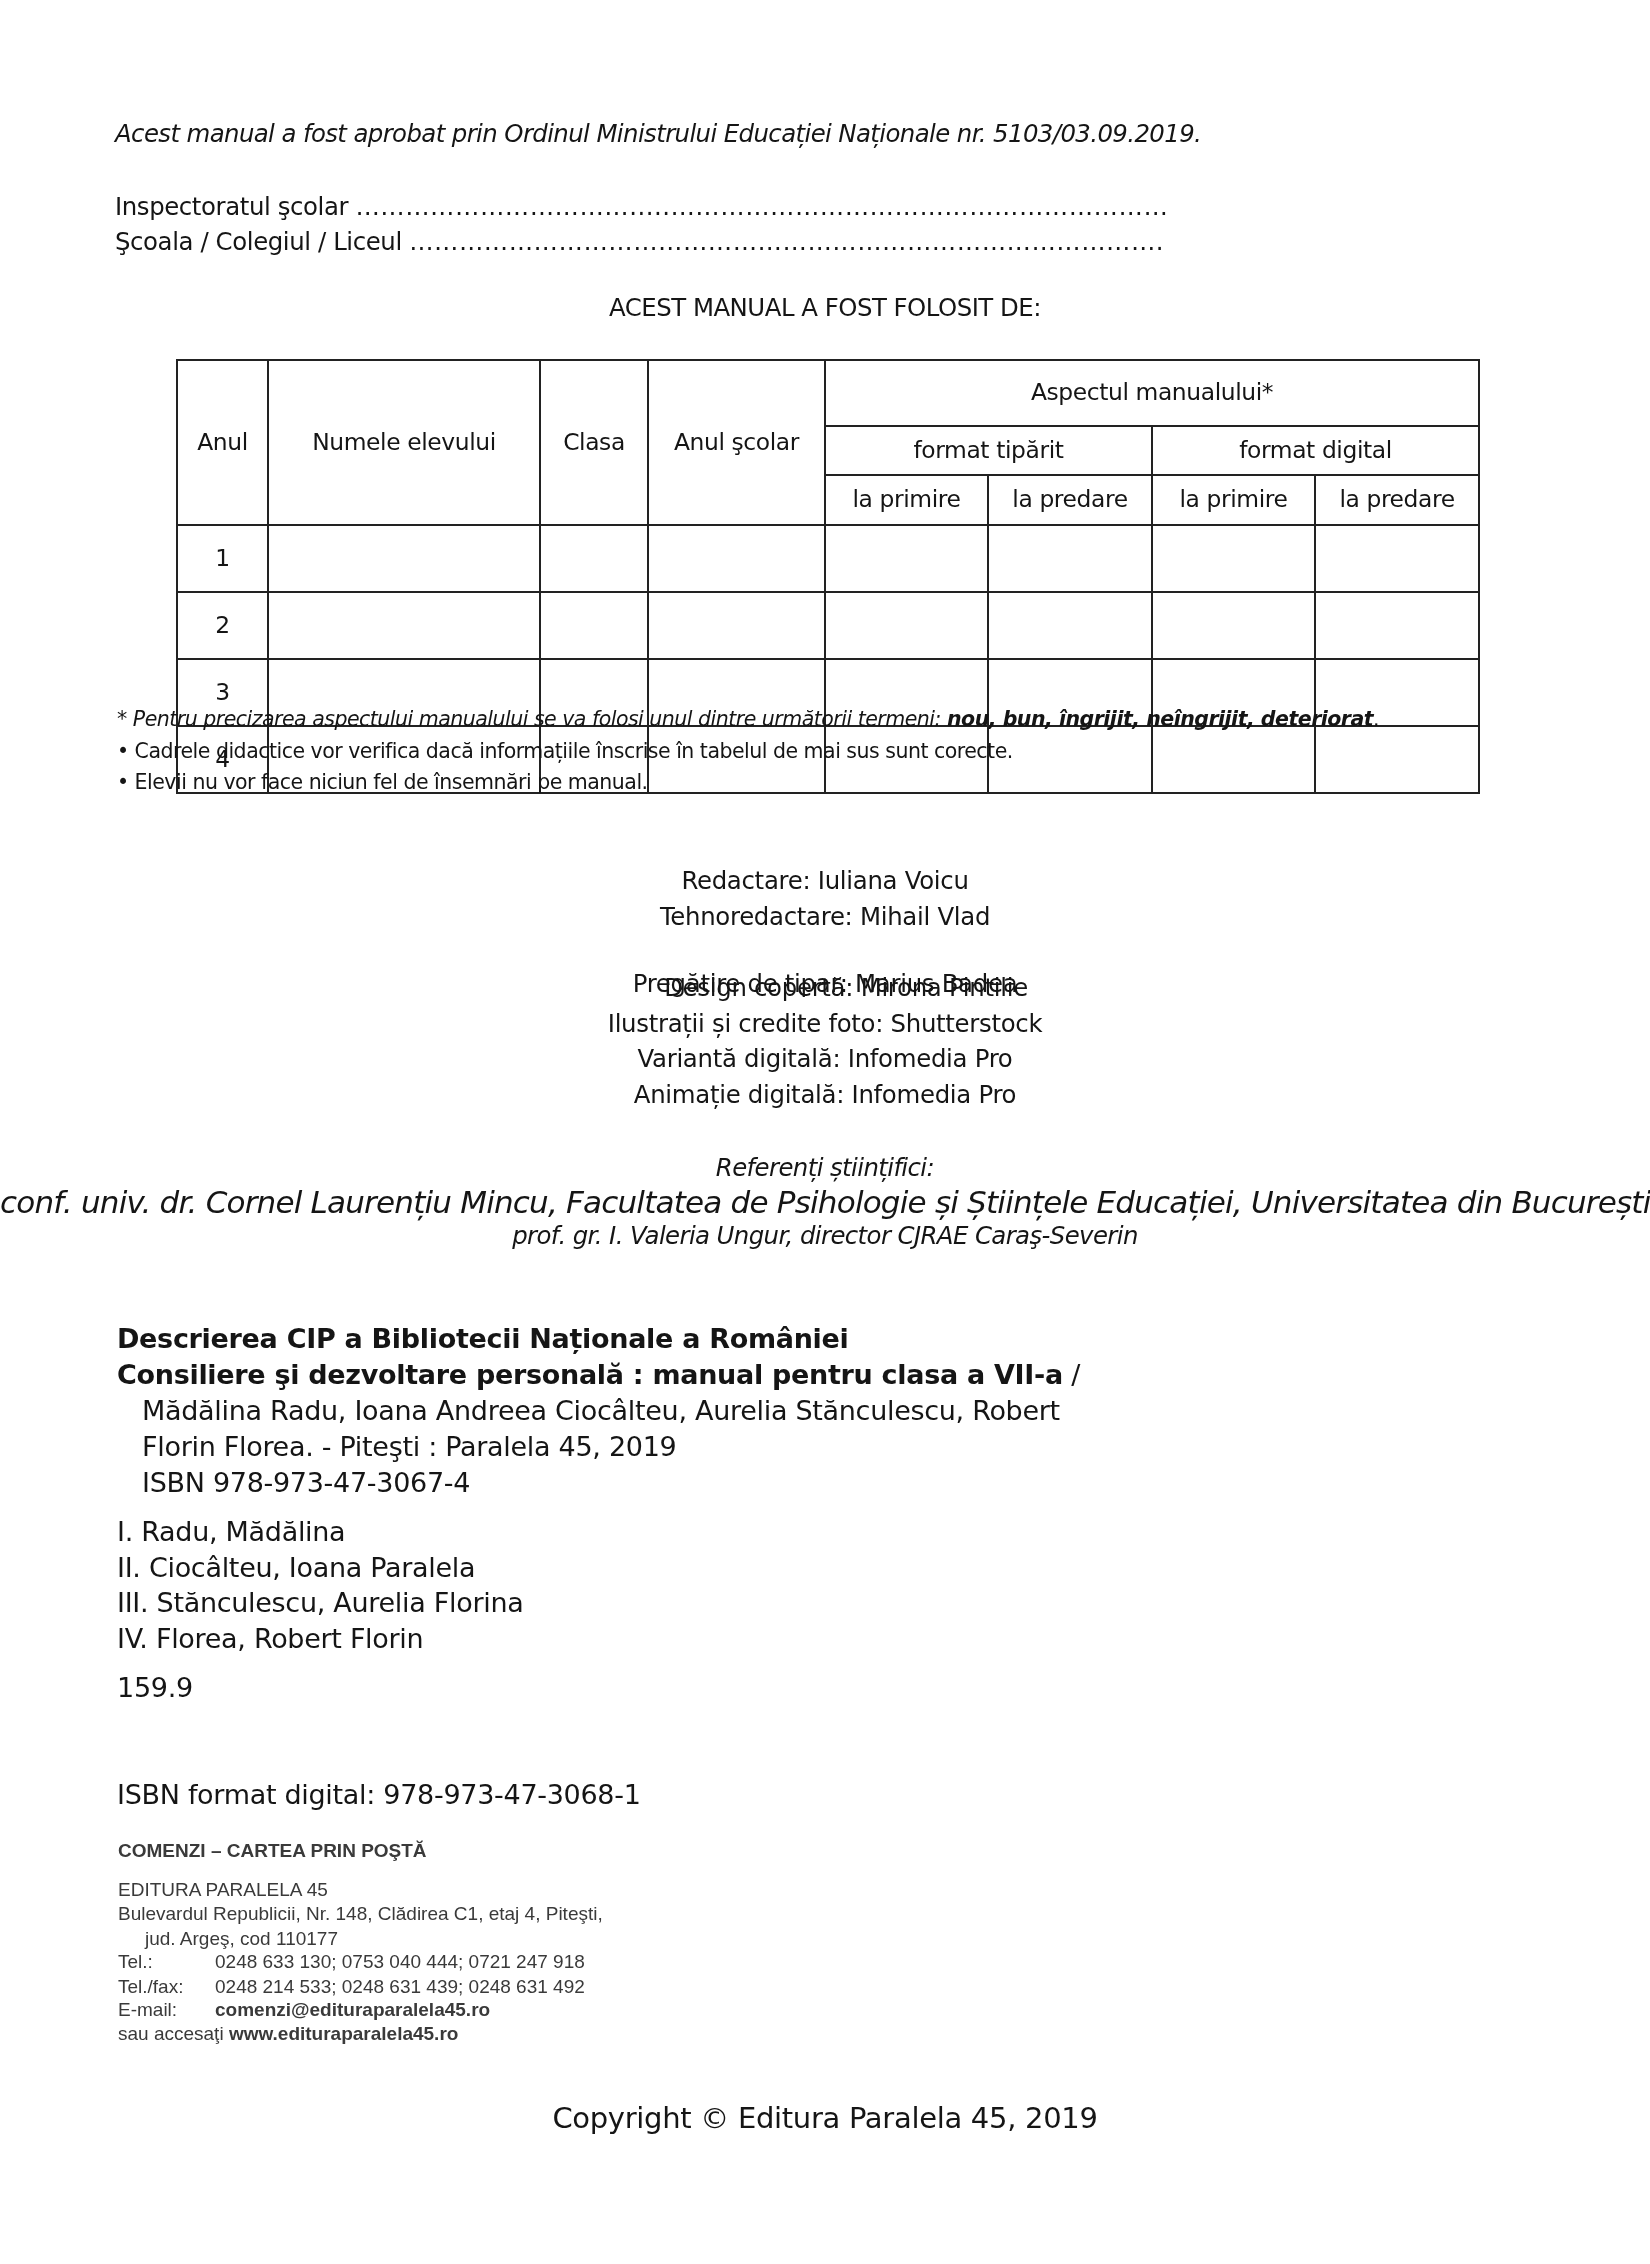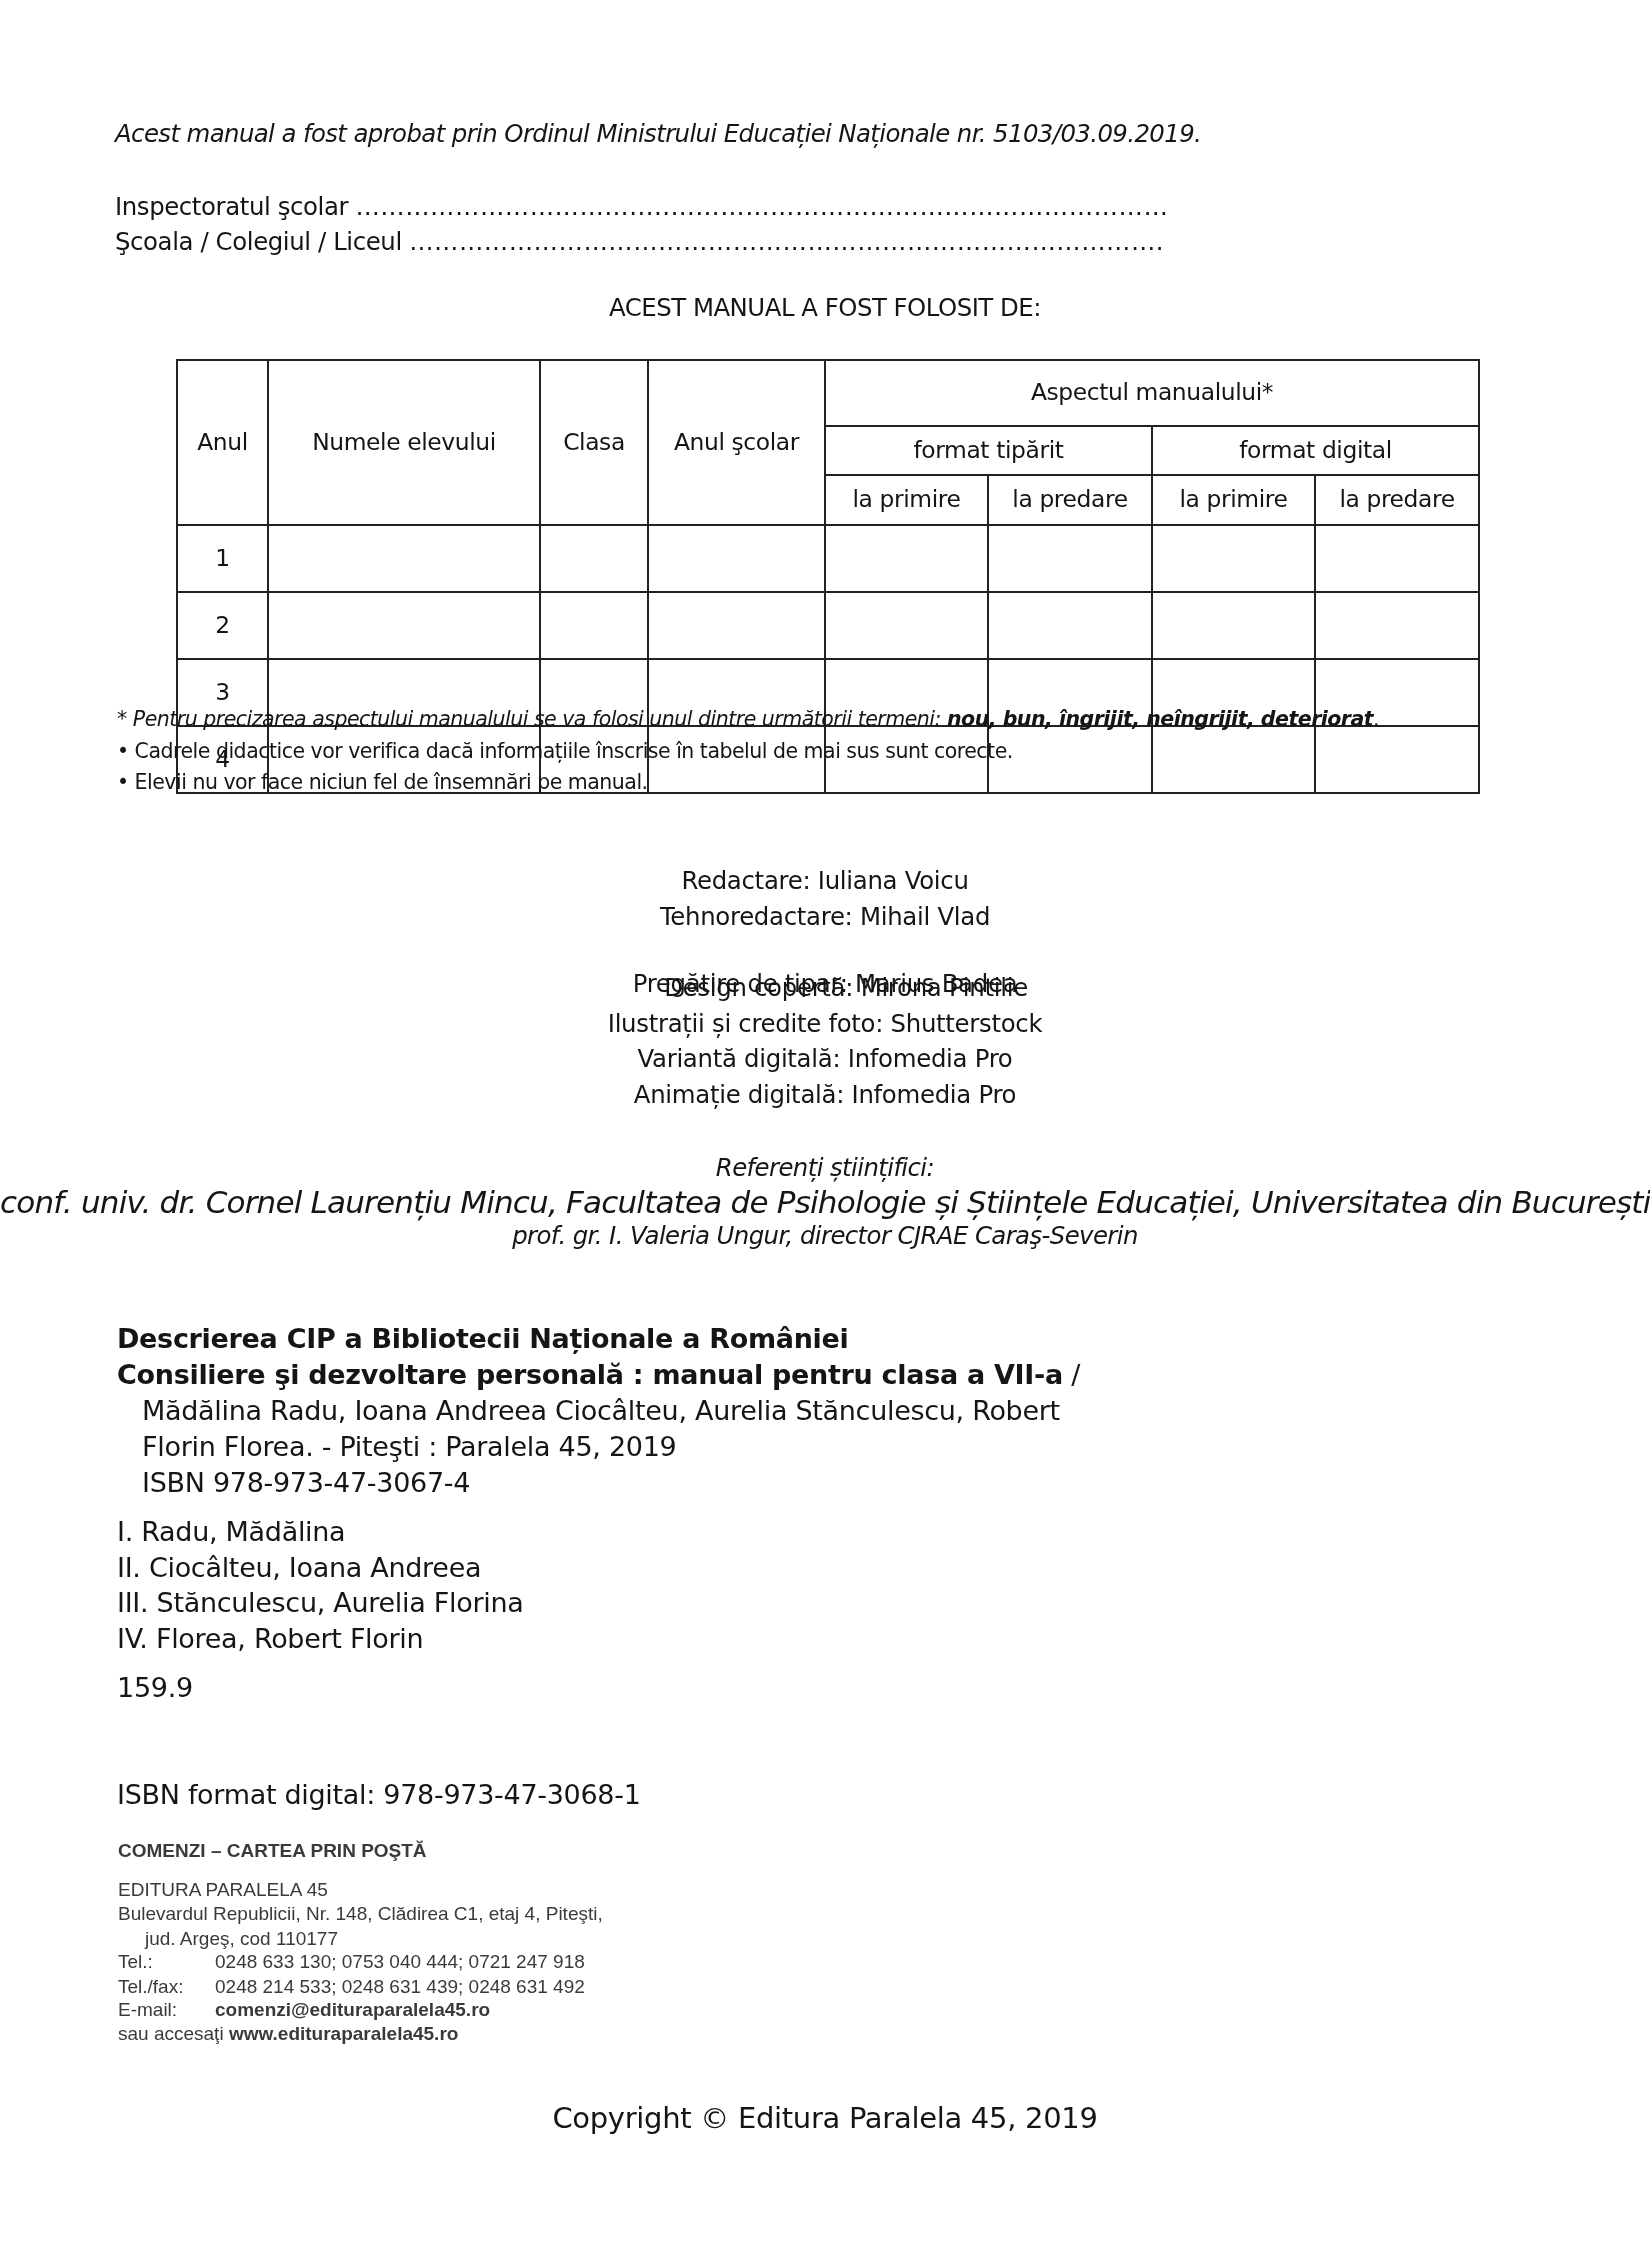--- a/index.html
+++ b/index.html
@@ -146,21 +146,21 @@
 <div class="line credits it" style="top:1236px; letter-spacing:-0.6px;">prof. gr. I. Valeria Ungur, director CJRAE Caraş-Severin</div>
 
 <div class="line cip b" style="top:1338px;">Descrierea CIP a Bibliotecii Naționale a României</div>
 <div class="line cip" style="top:1374px;">
   <span class="b">Consiliere şi dezvoltare personală : manual pentru clasa a VII-a</span><span> /</span>
 </div>
 <div class="line cip ind" style="top:1410px;">Mădălina Radu, Ioana Andreea Ciocâlteu, Aurelia Stănculescu, Robert</div>
 <div class="line cip ind" style="top:1446px;">Florin Florea. - Piteşti : Paralela 45, 2019</div>
 <div class="line cip ind" style="top:1482px;">ISBN 978-973-47-3067-4</div>
 <div class="line cip" style="top:1531px;">I. Radu, Mădălina</div>
-<div class="line cip" style="top:1567px;">II. Ciocâlteu, Ioana Andreea</div>
+<div class="line cip" style="top:1567px;">II. Ciocâlteu, Ioana Paralela</div>
 <div class="line cip" style="top:1602px;">III. Stănculescu, Aurelia Florina</div>
 <div class="line cip" style="top:1638px;">IV. Florea, Robert Florin</div>
 <div class="line cip" style="top:1687px;">159.9</div>
 
 <div class="line cip" style="top:1794px;">ISBN format digital: 978-973-47-3068-1</div>
 
 <div class="line contact b" style="top:1850px;">COMENZI – CARTEA PRIN POŞTĂ</div>
 <div class="line contact" style="top:1889px;">EDITURA PARALELA 45</div>
 <div class="line contact" style="top:1913px;">Bulevardul Republicii, Nr. 148, Clădirea C1, etaj 4, Piteşti,</div>
 <div class="line contact" style="top:1938px;margin-left:27px;">jud. Argeş, cod 110177</div>

